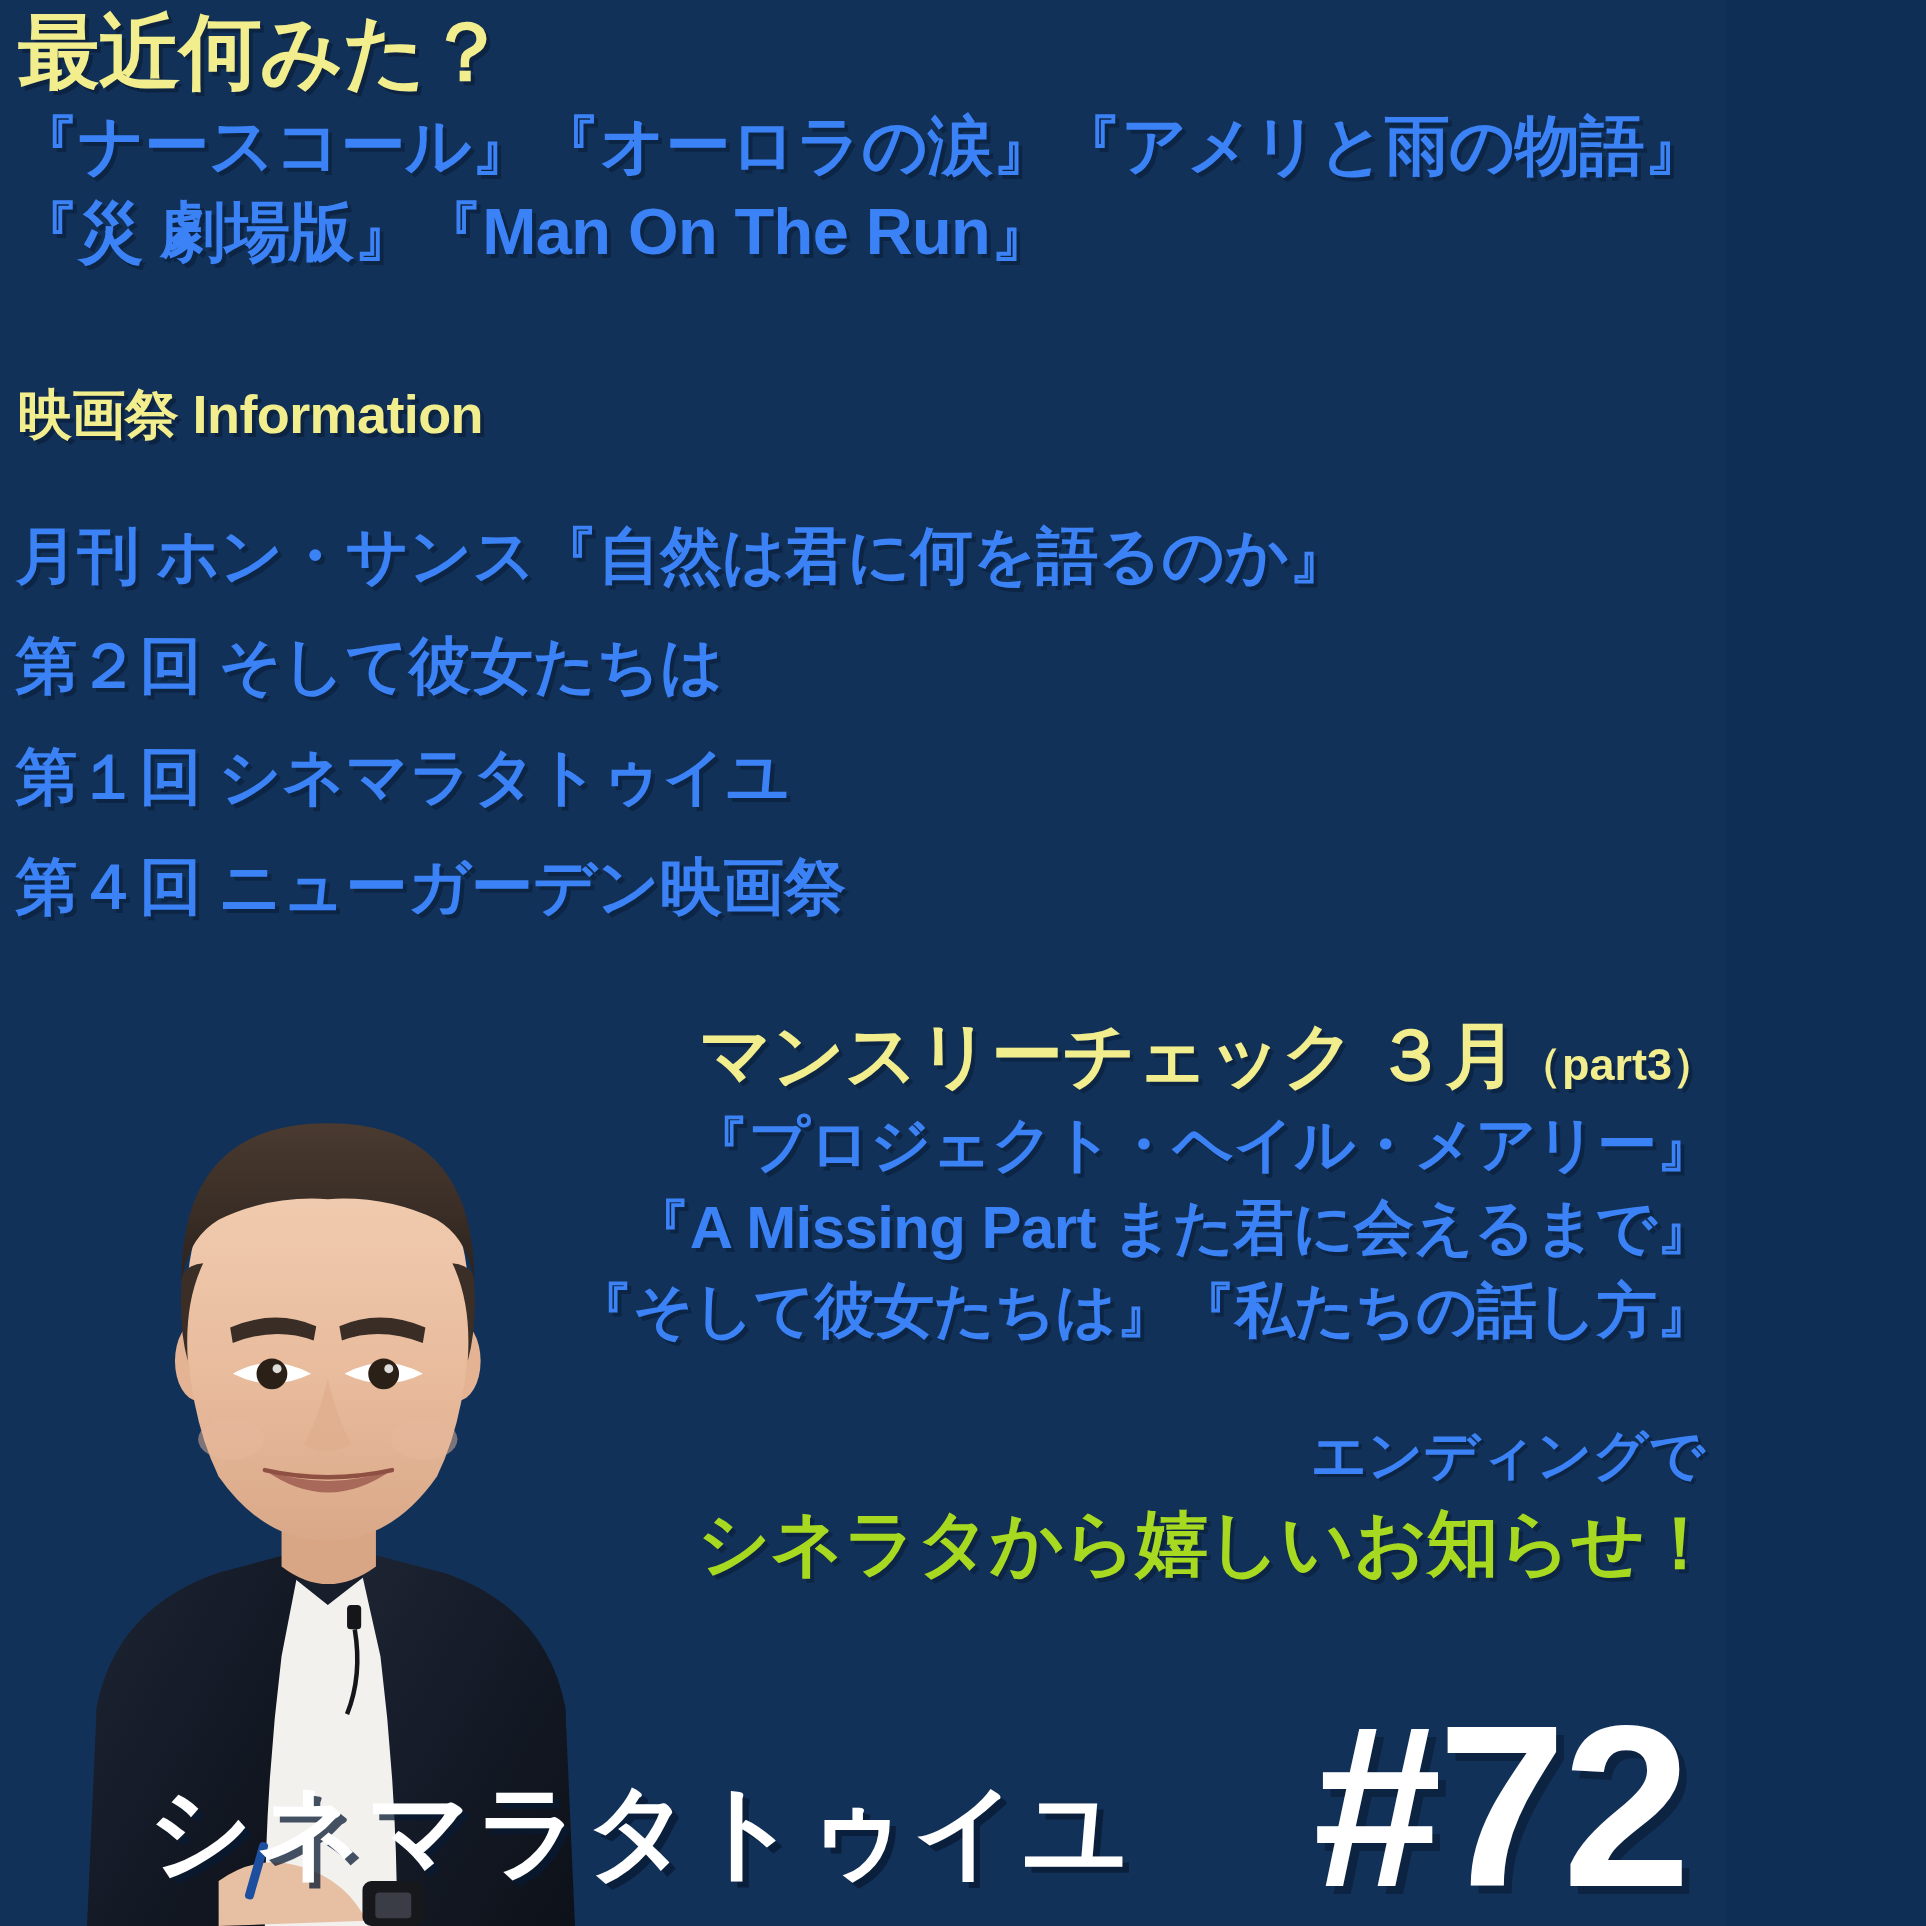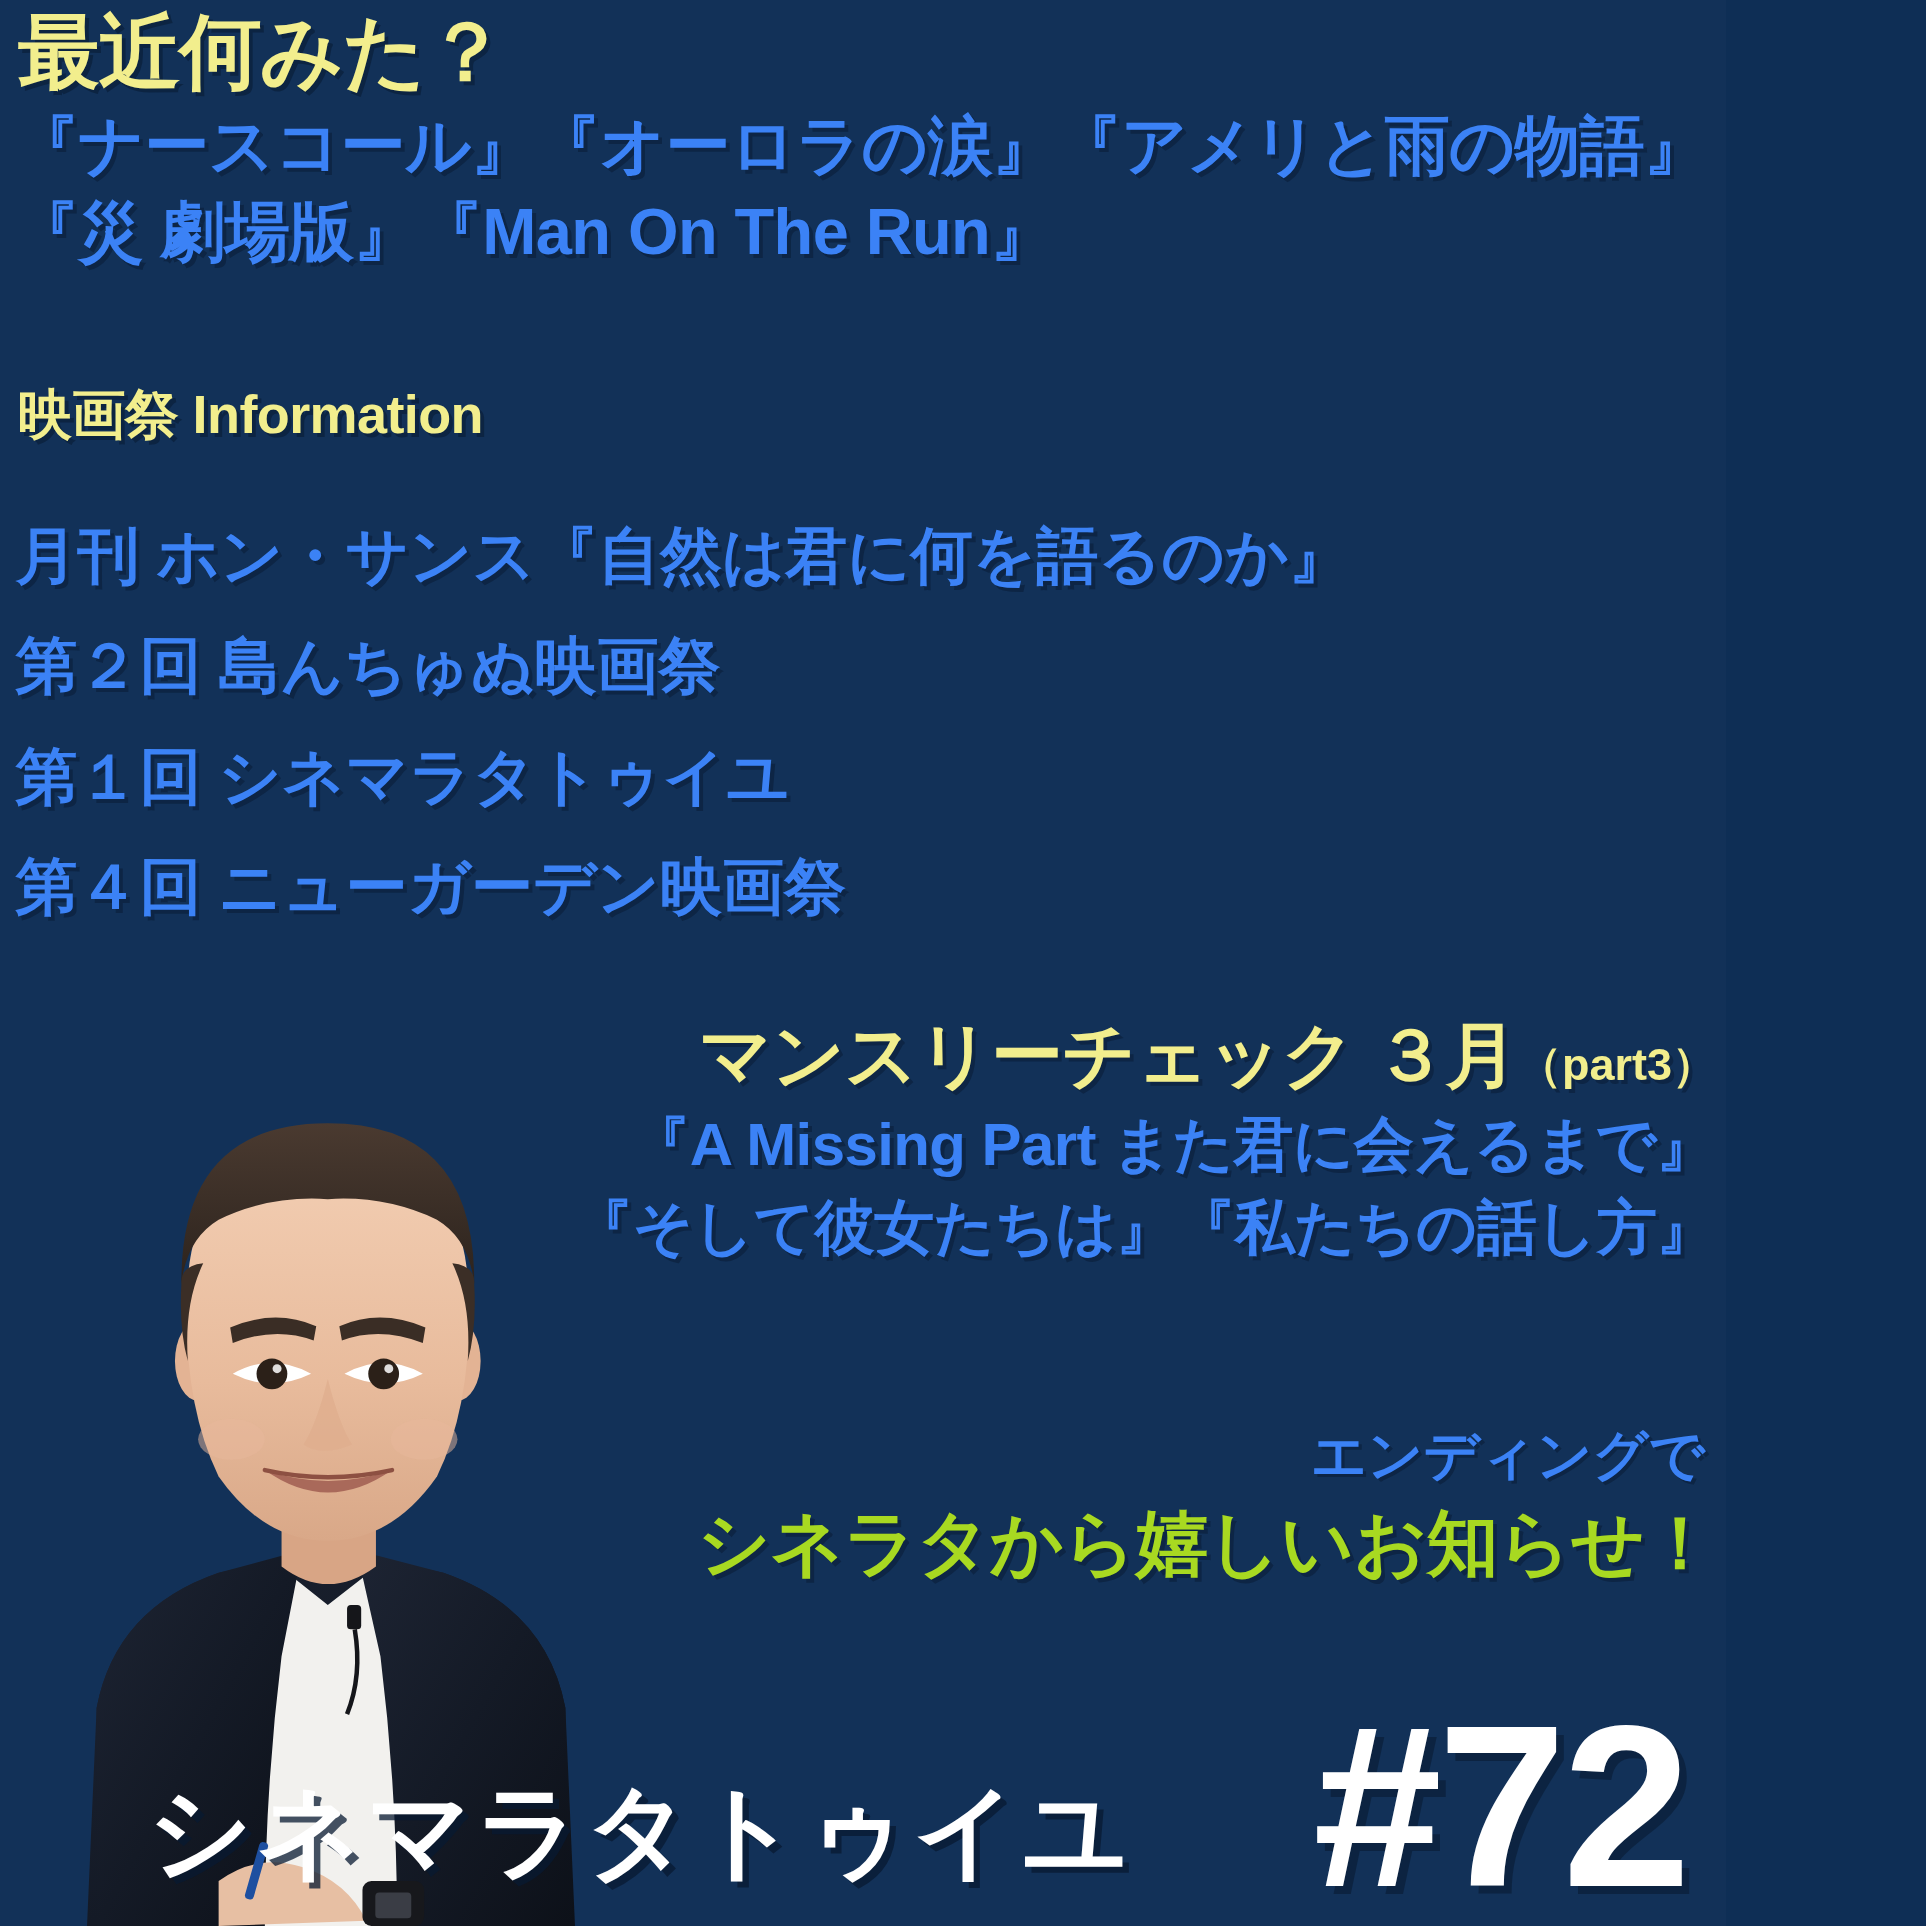--- a/index.html
+++ b/index.html
@@ -220,30 +220,31 @@
 
   <div class="block t-head1 hl-yellow">最近何みた？</div>
 
   <div class="block t-list1 hl-white">『ナースコール』『オーロラの涙』『アメリと雨の物語』
 『災 劇場版』『Man On The Run』</div>
 
   <div class="block t-head2 hl-yellow">映画祭 Information</div>
 
   <div class="block fest-list hl-white">
     <div>月刊 ホン・サンス『自然は君に何を語るのか』</div>
-    <div>第２回 島んちゅぬ映画祭</div>
+    <div>第２回 そして彼女たちは</div>
     <div>第１回 シネマラタトゥイユ</div>
     <div>第４回 ニューガーデン映画祭</div>
   </div>
 
   <div class="block t-monthly hl-yellow">
     <span>マンスリーチェック ３月</span><span class="part">（part3）</span>
   </div>
 
   <div class="block mc-list hl-white">
+    <div>『プロジェクト・ヘイル・メアリー』</div>
     <div>『A Missing Part また君に会えるまで』</div>
     <div>『そして彼女たちは』『私たちの話し方』</div>
   </div>
 
   <div class="block t-ending hl-white">エンディングで</div>
 
   <div class="block t-news hl-green">シネラタから嬉しいお知らせ！</div>
 
   <div class="block brand">シネマラタトゥイユ</div>
 

